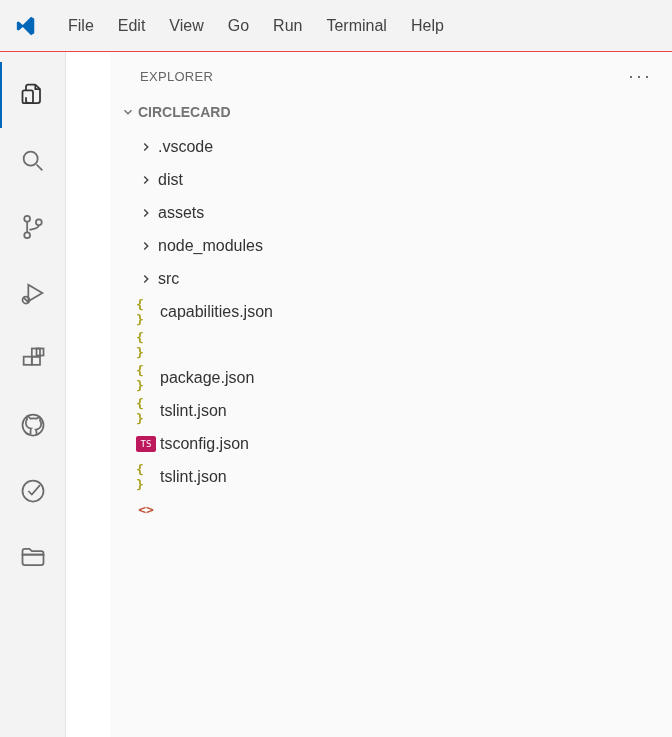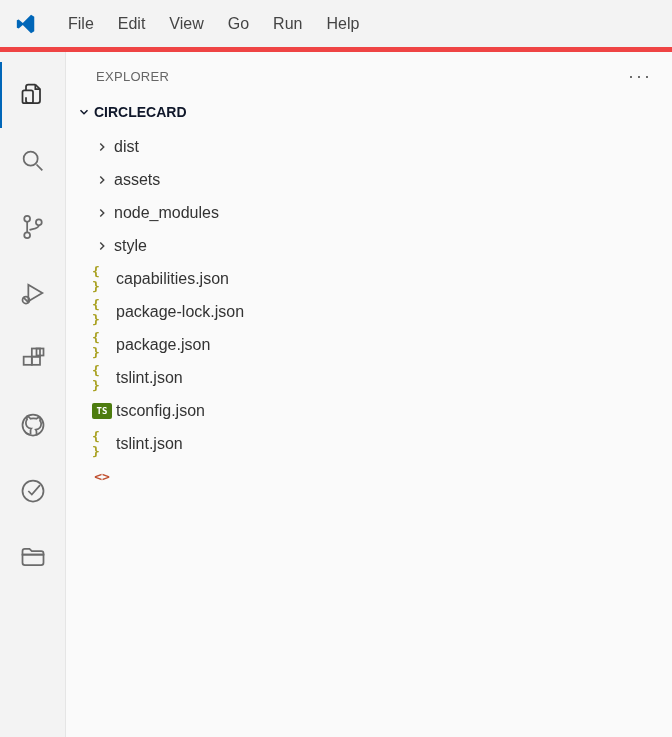--- a/index.html
+++ b/index.html
@@ -10,41 +10,42 @@
       background: #fff;
       width: 672px;
       height: 737px;
       overflow: hidden;
     }
     .titlebar {
       height: 52px;
       display: flex;
       align-items: center;
       background: #f3f3f3;
-      border-bottom: 5px solid #ef4444;
+      border-bottom: 1px solid #ef4444;
       padding-left: 14px;
       gap: 4px;
     }
     .app-logo {
       width: 24px;
       height: 24px;
       margin-right: 14px;
       display: flex;
       align-items: center;
       justify-content: center;
     }
     .menu-item {
       padding: 4px 12px;
       font-size: 16px;
       color: #444;
       cursor: pointer;
     }
     .body-row {
       display: flex;
       height: calc(100% - 52px);
+      gap: 44px;
     }
     .activity-bar {
       width: 66px;
       background: #f3f3f3;
       display: flex;
       flex-direction: column;
       align-items: center;
       padding-top: 10px;
       border-right: 1px solid #e5e5e5;
     }
@@ -90,21 +91,21 @@
       letter-spacing: 2px;
       cursor: pointer;
       color: #555;
     }
     .section-header {
       display: flex;
       align-items: center;
       padding: 2px 8px;
       font-weight: 700;
       font-size: 14px;
-      color: #0f172a;
+      color: #737373;
       cursor: pointer;
     }
     .section-header .chevron {
       width: 20px;
       height: 20px;
       display: flex;
       align-items: center;
       justify-content: center;
     }
     .tree {
@@ -135,22 +136,22 @@
       align-items: center;
       justify-content: center;
       margin-right: 4px;
       font-family: monospace;
       font-weight: bold;
       font-size: 13px;
     }
     .icon-json { color: #a8a020; }
     .icon-ts {
       width: 32px; height: 16px;
-      background: #4d7c0f; color: #fff;
-      font-size: 9px; font-weight: bold;
+      background: #be185d; color: #fff;
+      font-size: 9px; font-weight: normal;
       display: flex; align-items: center; justify-content: center;
       border-radius: 2px;
     }
     .icon-html { color: #c05030; }
     svg { display: block; }
   </style>
 </head>
 <body>
 
 <div class="titlebar">
@@ -158,20 +159,21 @@
     <svg width="22" height="22" viewBox="0 0 24 24">
       <path fill="#0066b8" d="M17.5 2L21 4v16l-3.5 2-9-9L4 17l-2-1V8l2-1 4.5 4 9-9z M17.5 7.5v9L12 12l5.5-4.5z"></path>
     </svg>
   </span>
   <div id="menu-items" style="display: flex;">
       <div class="menu-item">File</div>
       <div class="menu-item">Edit</div>
       <div class="menu-item">View</div>
       <div class="menu-item">Go</div>
       <div class="menu-item">Run</div>
+      <div class="menu-item">Terminal</div>
       <div class="menu-item">Help</div>
     </div>
 </div>
 
 <div class="body-row">
   <div class="activity-bar">
     <div class="activity-item active">
       <span>
         <svg width="28" height="28" viewBox="0 0 24 24" stroke="currentColor" fill="none" stroke-width="1.5">
           <path d="M14 3H8a2 2 0 0 0-2 2v3"></path>
@@ -260,20 +262,28 @@
       </span>
       <span>CIRCLECARD</span>
     </div>
     <div class="tree" id="tree">
         <div class="tree-row">
           <span class="twisty">
             <svg width="14" height="14" viewBox="0 0 24 24" stroke="currentColor" fill="none" stroke-width="2.5">
               <polyline points="9 6 15 12 9 18"></polyline>
             </svg>
           </span>
+          <span>.vscode</span>
+        </div>
+        <div class="tree-row">
+          <span class="twisty">
+            <svg width="14" height="14" viewBox="0 0 24 24" stroke="currentColor" fill="none" stroke-width="2.5">
+              <polyline points="9 6 15 12 9 18"></polyline>
+            </svg>
+          </span>
           <span>dist</span>
         </div>
         <div class="tree-row">
           <span class="twisty">
             <svg width="14" height="14" viewBox="0 0 24 24" stroke="currentColor" fill="none" stroke-width="2.5">
               <polyline points="9 6 15 12 9 18"></polyline>
             </svg>
           </span>
           <span>assets</span>
         </div>
@@ -284,29 +294,28 @@
             </svg>
           </span>
           <span>node_modules</span>
         </div>
         <div class="tree-row">
           <span class="twisty">
             <svg width="14" height="14" viewBox="0 0 24 24" stroke="currentColor" fill="none" stroke-width="2.5">
               <polyline points="9 6 15 12 9 18"></polyline>
             </svg>
           </span>
-          <span>style</span>
+          <span>src</span>
         </div>
         <div class="tree-row">
           <span class="file-icon icon-json">{ }</span>
           <span>capabilities.json</span>
         </div>
         <div class="tree-row">
           <span class="file-icon icon-json">{ }</span>
-          <span>package-lock.json</span>
         </div>
         <div class="tree-row">
           <span class="file-icon icon-json">{ }</span>
           <span>package.json</span>
         </div>
         <div class="tree-row">
           <span class="file-icon icon-json">{ }</span>
           <span>tslint.json</span>
         </div>
         <div class="tree-row">

